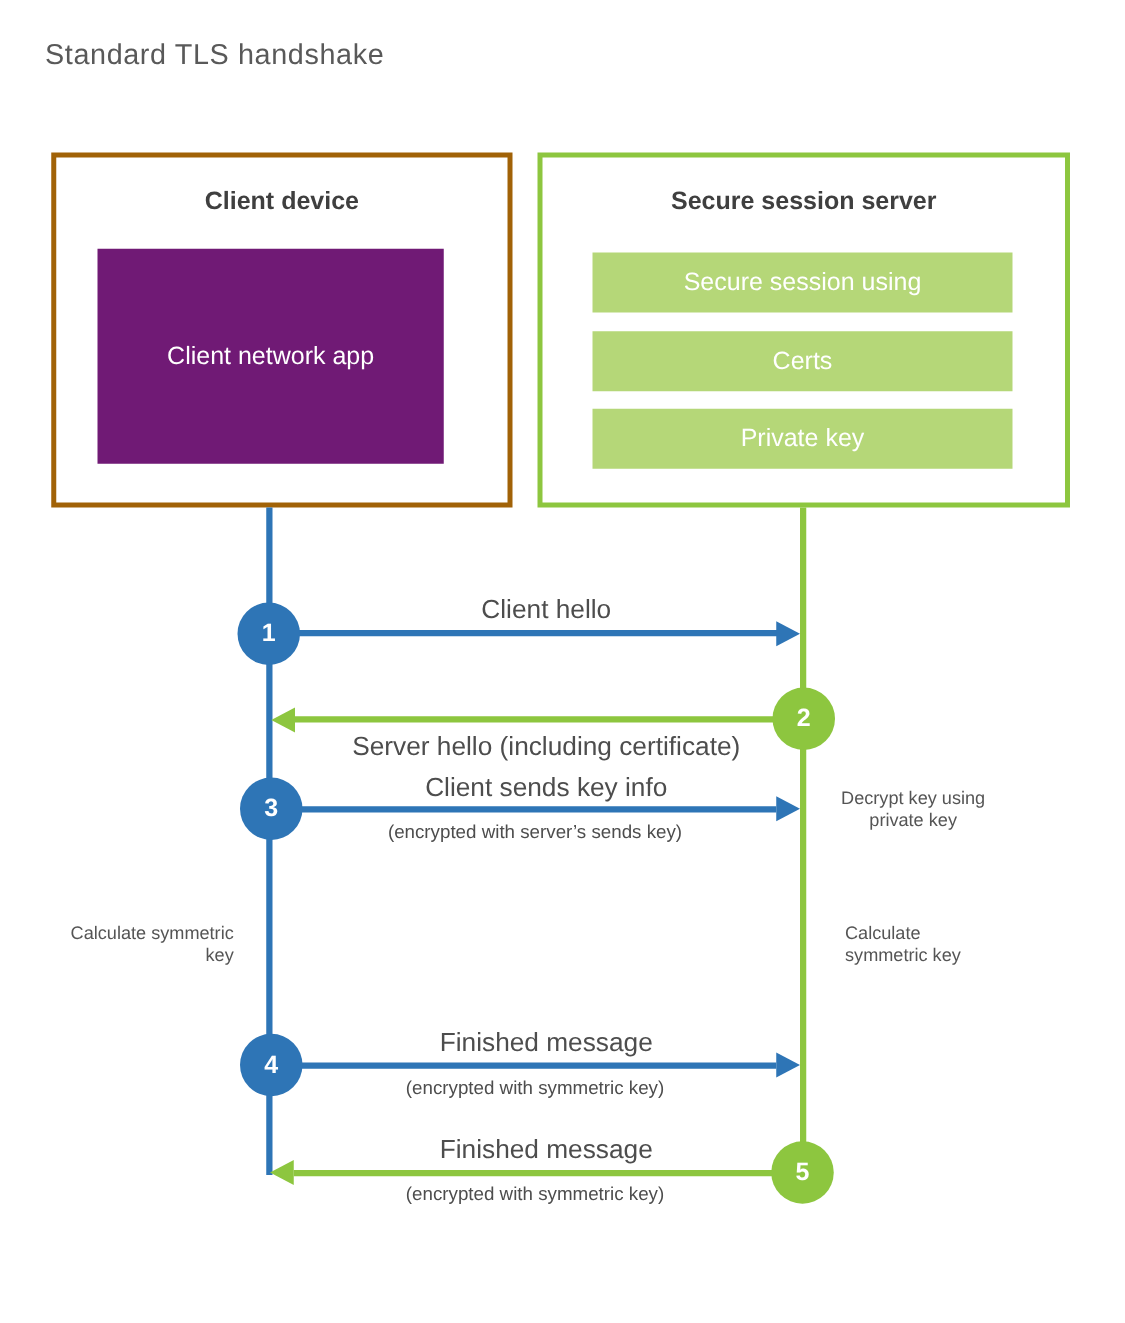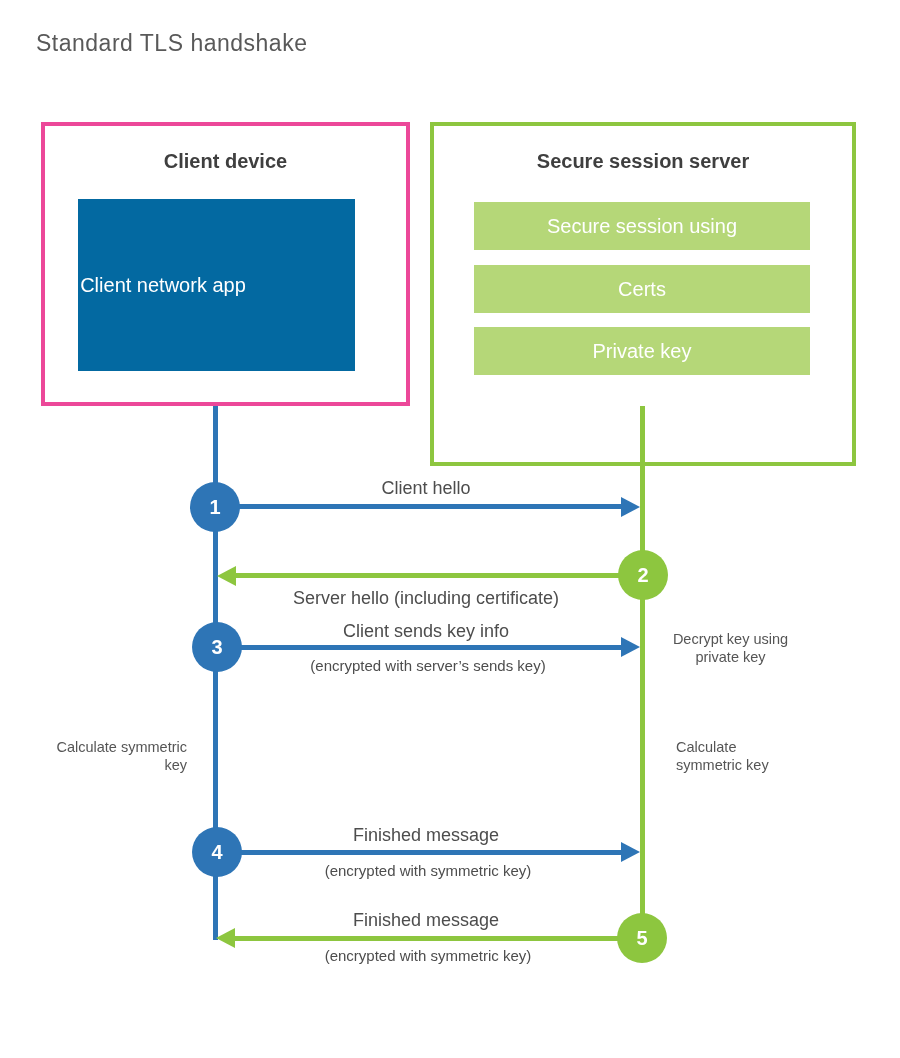--- a/index.html
+++ b/index.html
@@ -10,29 +10,29 @@
   .abs { position:absolute; }
 
   
   #diagram-title {
     left:36px; top:30px; font-size:23px; font-weight:300;
     color:#595959; letter-spacing:0.5px;
   }
 
   
   .actor-box { box-sizing:border-box; background:#ffffff; }
-  #client-box { left:41px; top:122px; width:369px; height:284px; border:4px solid #ec4899; }
-  #server-box { left:430px; top:122px; width:426px; height:344px; border:4px solid #8dc63f; }
+  #client-box { left:41px; top:122px; width:369px; height:284px; border:4px solid #a16207; }
+  #server-box { left:430px; top:122px; width:426px; height:284px; border:4px solid #8dc63f; }
   .actor-title {
     position:absolute; left:0; top:24px; width:100%; text-align:center;
     font-size:20px; font-weight:bold; color:#3f3f3f;
   }
   #client-app-box {
     position:absolute; left:33px; top:73px; width:277px; height:172px;
-    background:#0369a1; display:flex; align-items:center; justify-content:flex-start;
+    background:#701a75; display:flex; align-items:center; justify-content:center;
   }
   #client-app-box .app-label {
     color:#ffffff; font-size:20px; text-align:center; width:170px; line-height:26px;
   }
   .server-module {
     position:absolute; left:40px; width:336px; height:48px;
     background:#b5d778; color:#ffffff; font-size:20px;
     display:flex; align-items:center; justify-content:center;
   }
 
@@ -53,22 +53,22 @@
   
   .shaft { height:5px; }
   .shaft.blue { background:#2e75b6; }
   .shaft.green { background:#8dc63f; }
   .head { width:0; height:0; border-top:10px solid transparent; border-bottom:10px solid transparent; }
   .head.right.blue  { border-left:19px solid #2e75b6; }
   .head.left.green  { border-right:19px solid #8dc63f; }
 
   
   .msg-label {
-    left:213px; width:426px; text-align:center;
-    font-size:18px; line-height:22px; color:#4d4d4d;
+    left:224px; width:426px; text-align:center;
+    font-size:21px; line-height:22px; color:#4d4d4d;
   }
   .msg-sublabel {
     left:215px; width:426px; text-align:center;
     font-size:15px; line-height:19px; color:#4d4d4d;
   }
 
   
   .side-note { font-size:14.5px; line-height:17.5px; color:#555555; }
 </style>
 </head>

